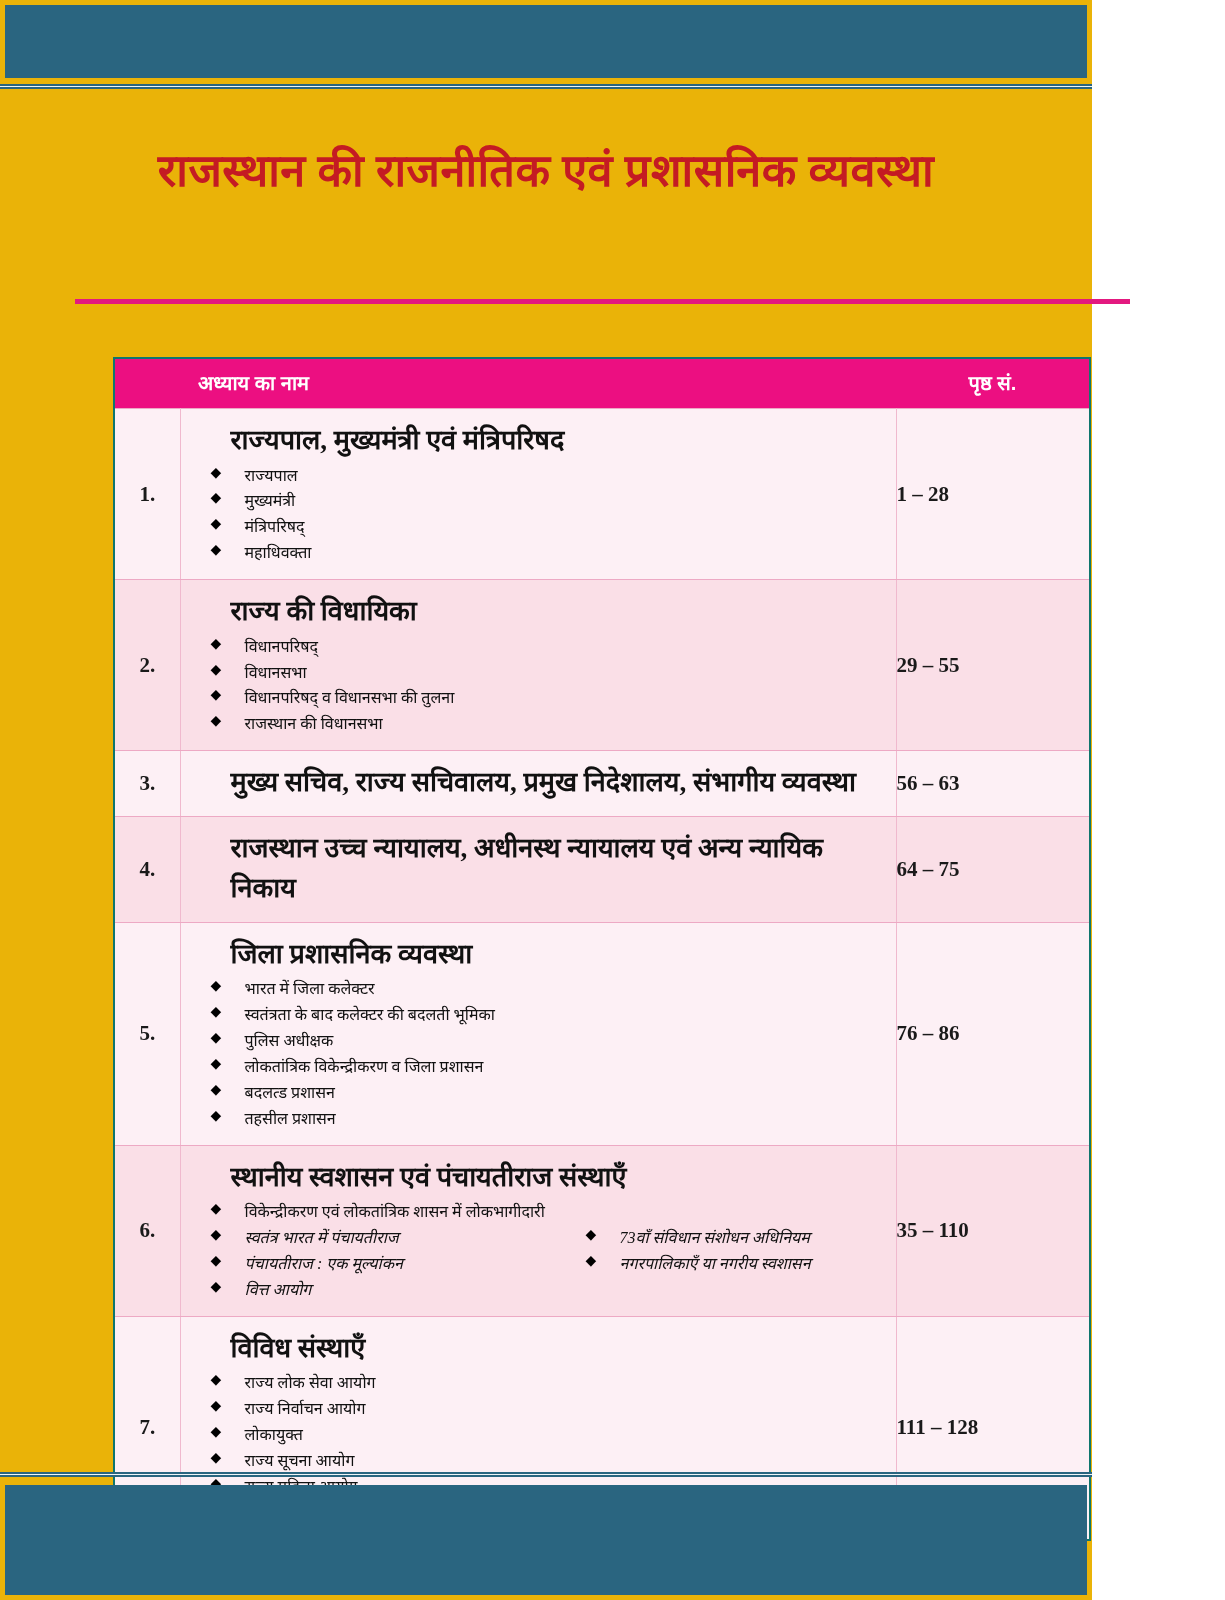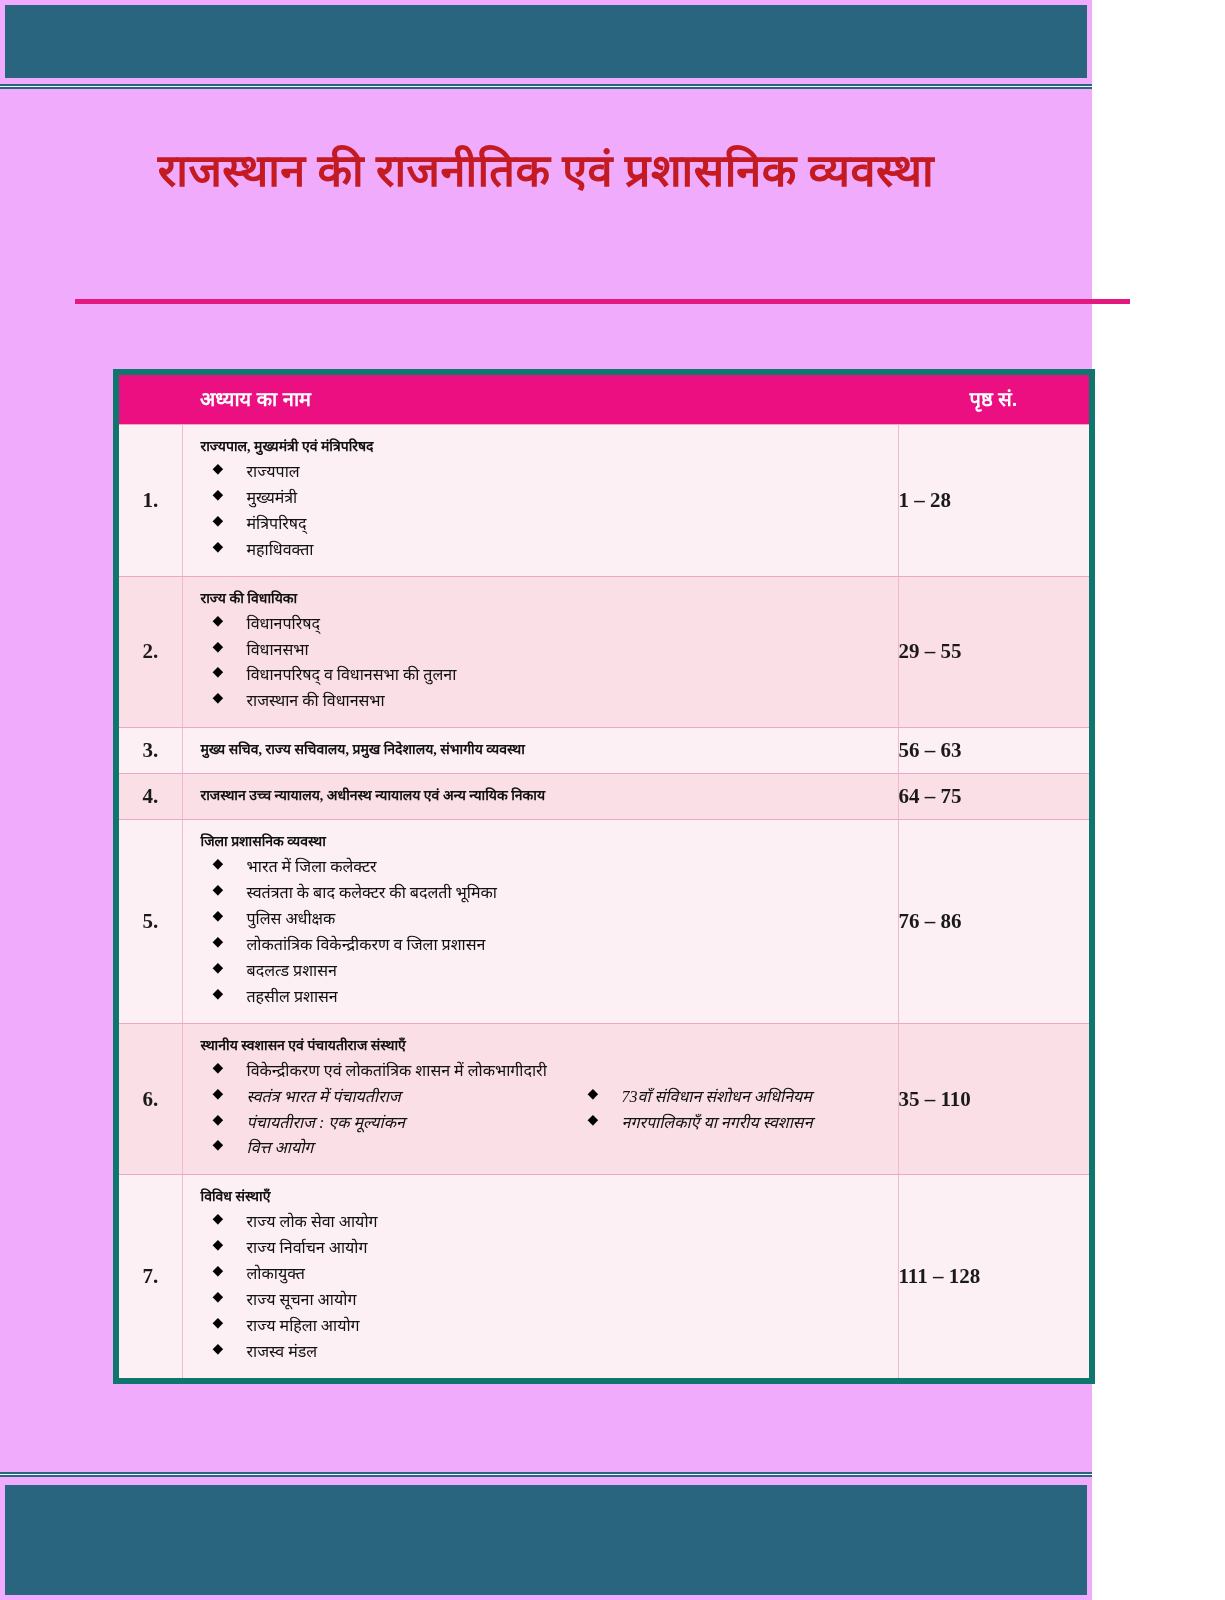--- a/index.html
+++ b/index.html
@@ -10,21 +10,21 @@
     height: 1600px;
     background: #ffffff;
     font-family: "Liberation Serif", "DejaVu Serif", serif;
     overflow: hidden;
   }
 
   .page {
     position: relative;
     width: 1092px;
     height: 1600px;
-    background: #f0abfc;
+    background: #eab308;
   }
 
   
   .band-top {
     position: absolute;
     top: 5px; left: 5px; right: 5px;
     height: 73px;
     background: #2a6580;
   }
   .band-top-rule {
@@ -91,25 +91,25 @@
     font-size: 24px;
     font-weight: bold;
     text-align: center;
     box-shadow: 0 2px 5px rgba(0,0,0,0.22);
     font-family: "Liberation Sans", sans-serif;
   }
 
   
   .toc {
     position: absolute;
-    top: 369px;
+    top: 357px;
     left: 113px;
     width: 976px;
     border-collapse: collapse;
-    border: 6px solid #0f766e;
+    border: 2px solid #0f766e;
     table-layout: fixed;
   }
   .toc col.c-sn   { width: 66px; }
   .toc col.c-name { width: 716px; }
   .toc col.c-pg   { width: 194px; }
 
   .toc thead th {
     background: #ec0f81;
     color: #ffffff;
     font-size: 20px;
@@ -144,25 +144,26 @@
     font-weight: bold;
     color: #1a1a1a;
     white-space: nowrap;
   }
   td.name {
     padding: 11px 10px 13px 18px;
     color: #111111;
   }
 
   .chapter-title {
-    font-size: 14px;
+    font-size: 27px;
     font-weight: bold;
     color: #111111;
     line-height: 1.5;
     margin-bottom: 2px;
+    margin-left: 32px;
   }
   .chapter-title.single {
     margin-bottom: 0;
     font-weight: bold;
   }
 
   ul.bullets {
     list-style: none;
     margin: 0;
     padding: 0;

